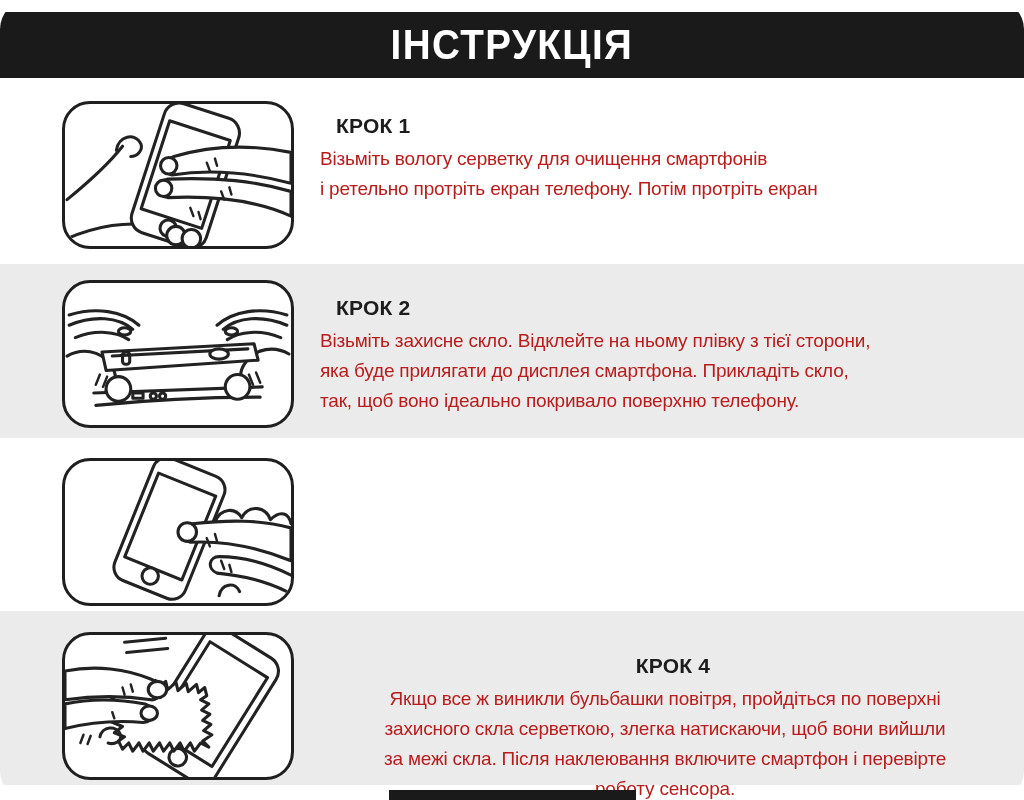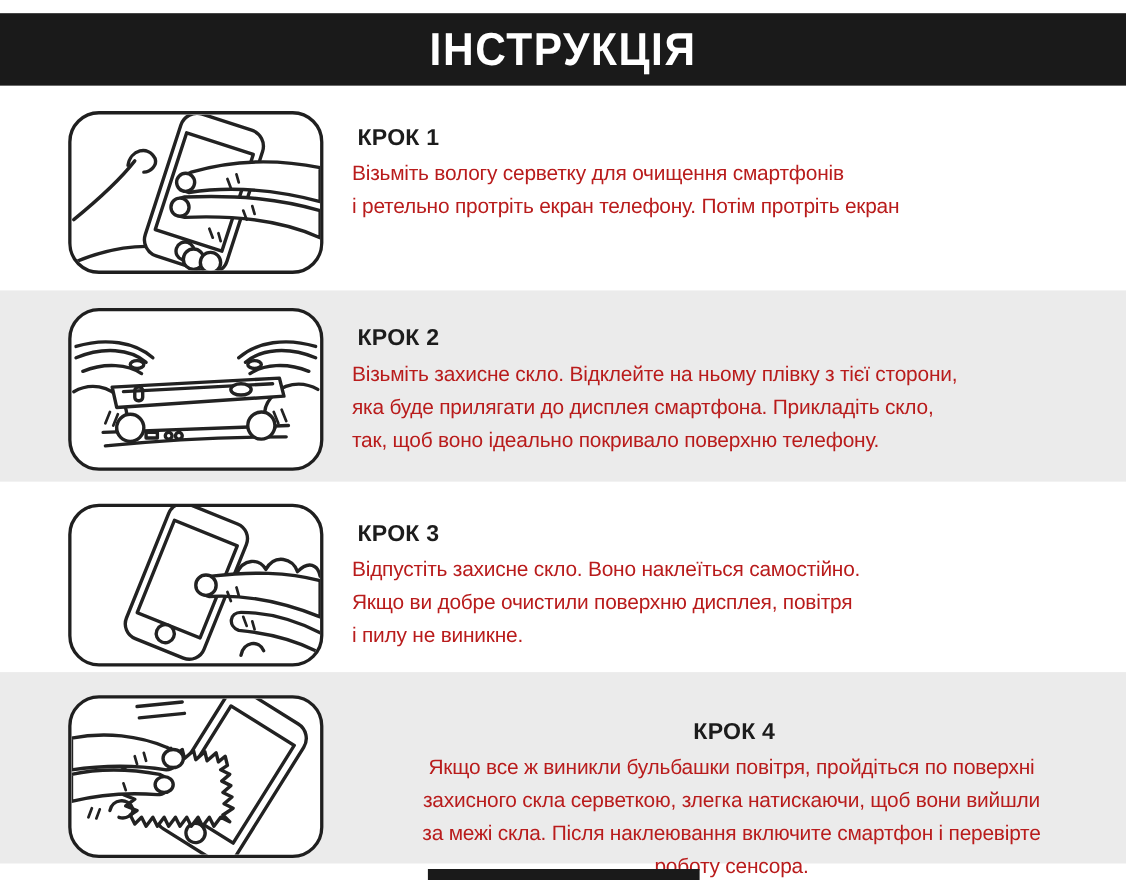--- a/index.html
+++ b/index.html
@@ -1,20 +1,21 @@
 <!DOCTYPE html>
 <html><head>
 <meta charset="utf-8">
 <style>
   html,body{margin:0;padding:0;background:#fff;}
   .page{
     position:relative;width:1024px;height:800px;overflow:hidden;
     background:#ffffff;
     font-family:"Liberation Sans","DejaVu Sans",sans-serif;
     color:#2b2b2b;
+    border-radius:29px;
   }
   
   .topbar{
     position:absolute;left:0;top:12px;width:1024px;height:66px;
     background:#1a1a1a;display:flex;align-items:center;justify-content:center;
   }
   .topbar h1{
     margin:0;color:#ffffff;font-size:42px;font-weight:700;
     letter-spacing:1.5px;transform:scaleX(.92);
   }
@@ -32,21 +33,21 @@
   }
   .illus svg{display:block;width:100%;height:100%;}
   .i1{top:101px;} .i2{top:280px;} .i3{top:458px;} .i4{top:632px;}
   .art *{stroke:#222;fill:none;stroke-width:3;stroke-linecap:round;stroke-linejoin:round;}
   .art .fw{fill:#ffffff;}
   .art .tick{stroke-width:2.4;}
   
   .copy{position:absolute;left:320px;width:690px;}
   .c1{top:114px;} .c2{top:296px;} .c3{top:474px;} .c4{top:654px;text-align:center;}
   .copy h2{
-    margin:0 0 6px 5px;font-size:21px;line-height:24px;font-weight:700;color:#1c1c1c;
+    margin:0 0 6px 16px;font-size:21px;line-height:24px;font-weight:700;color:#1c1c1c;
     letter-spacing:.2px;
   }
   .copy .line{
     margin:0;font-size:19px;line-height:30px;white-space:nowrap;
     letter-spacing:-0.2px;color:#b91c1c;
   }
   
   .bottombar{
     position:absolute;left:389px;top:790px;width:247px;height:10px;
     background:#1a1a1a;
@@ -128,26 +129,20 @@
         <circle class="fw" cx="101" cy="114" r="8"></circle>
       </g>
       <path d="M146,58 C152,44 166,44 172,54 M172,54 C180,40 196,44 200,56 M200,56 C210,46 218,50 220,60"></path>
       <path class="fw" d="M220,64 C190,56 160,56 124,60 C112,62 110,76 122,78 C156,76 190,84 220,96 Z"></path>
       <circle class="fw" cx="119" cy="68" r="9"></circle>
       <path d="M220,110 C196,98 172,92 150,92 C140,92 138,104 148,108 C170,110 196,116 216,126"></path>
       <path d="M150,130 C152,118 166,116 170,126"></path>
       <path class="tick" d="M138,74 l3,8 M146,70 l2,7 M152,96 l3,8 M160,100 l2,7"></path>
     </svg>
   </div>
-  <div class="copy c3">
-    <h2>КРОК 3</h2>
-    <p class="line">Відпустіть захисне скло. Воно наклеїться самостійно.</p>
-    <p class="line">Якщо ви добре очистили поверхню дисплея, повітря</p>
-    <p class="line">і пилу не виникне.</p>
-  </div>
 
   <div class="illus i4">
     <svg class="art" viewBox="0 0 220 136">
       <g transform="rotate(32 135 70)">
         <rect class="fw" x="98" y="-6" width="82" height="142" rx="15"></rect>
         <rect x="106" y="12" width="66" height="102"></rect>
         <circle class="fw" cx="139" cy="124" r="8.5"></circle>
       </g>
       <path d="M58,6 L98,2 M60,16 L100,12"></path>
       <path class="fw" stroke-width="2.5" d="M50,48 L58,40 L60,48 L68,41 L70,49 L78,42 L80,50 L88,43 L90,51 L98,44 L100,52 L108,45 L110,53 L118,46 L120,54 L128,47 L130,55 L136,50 L138,58

